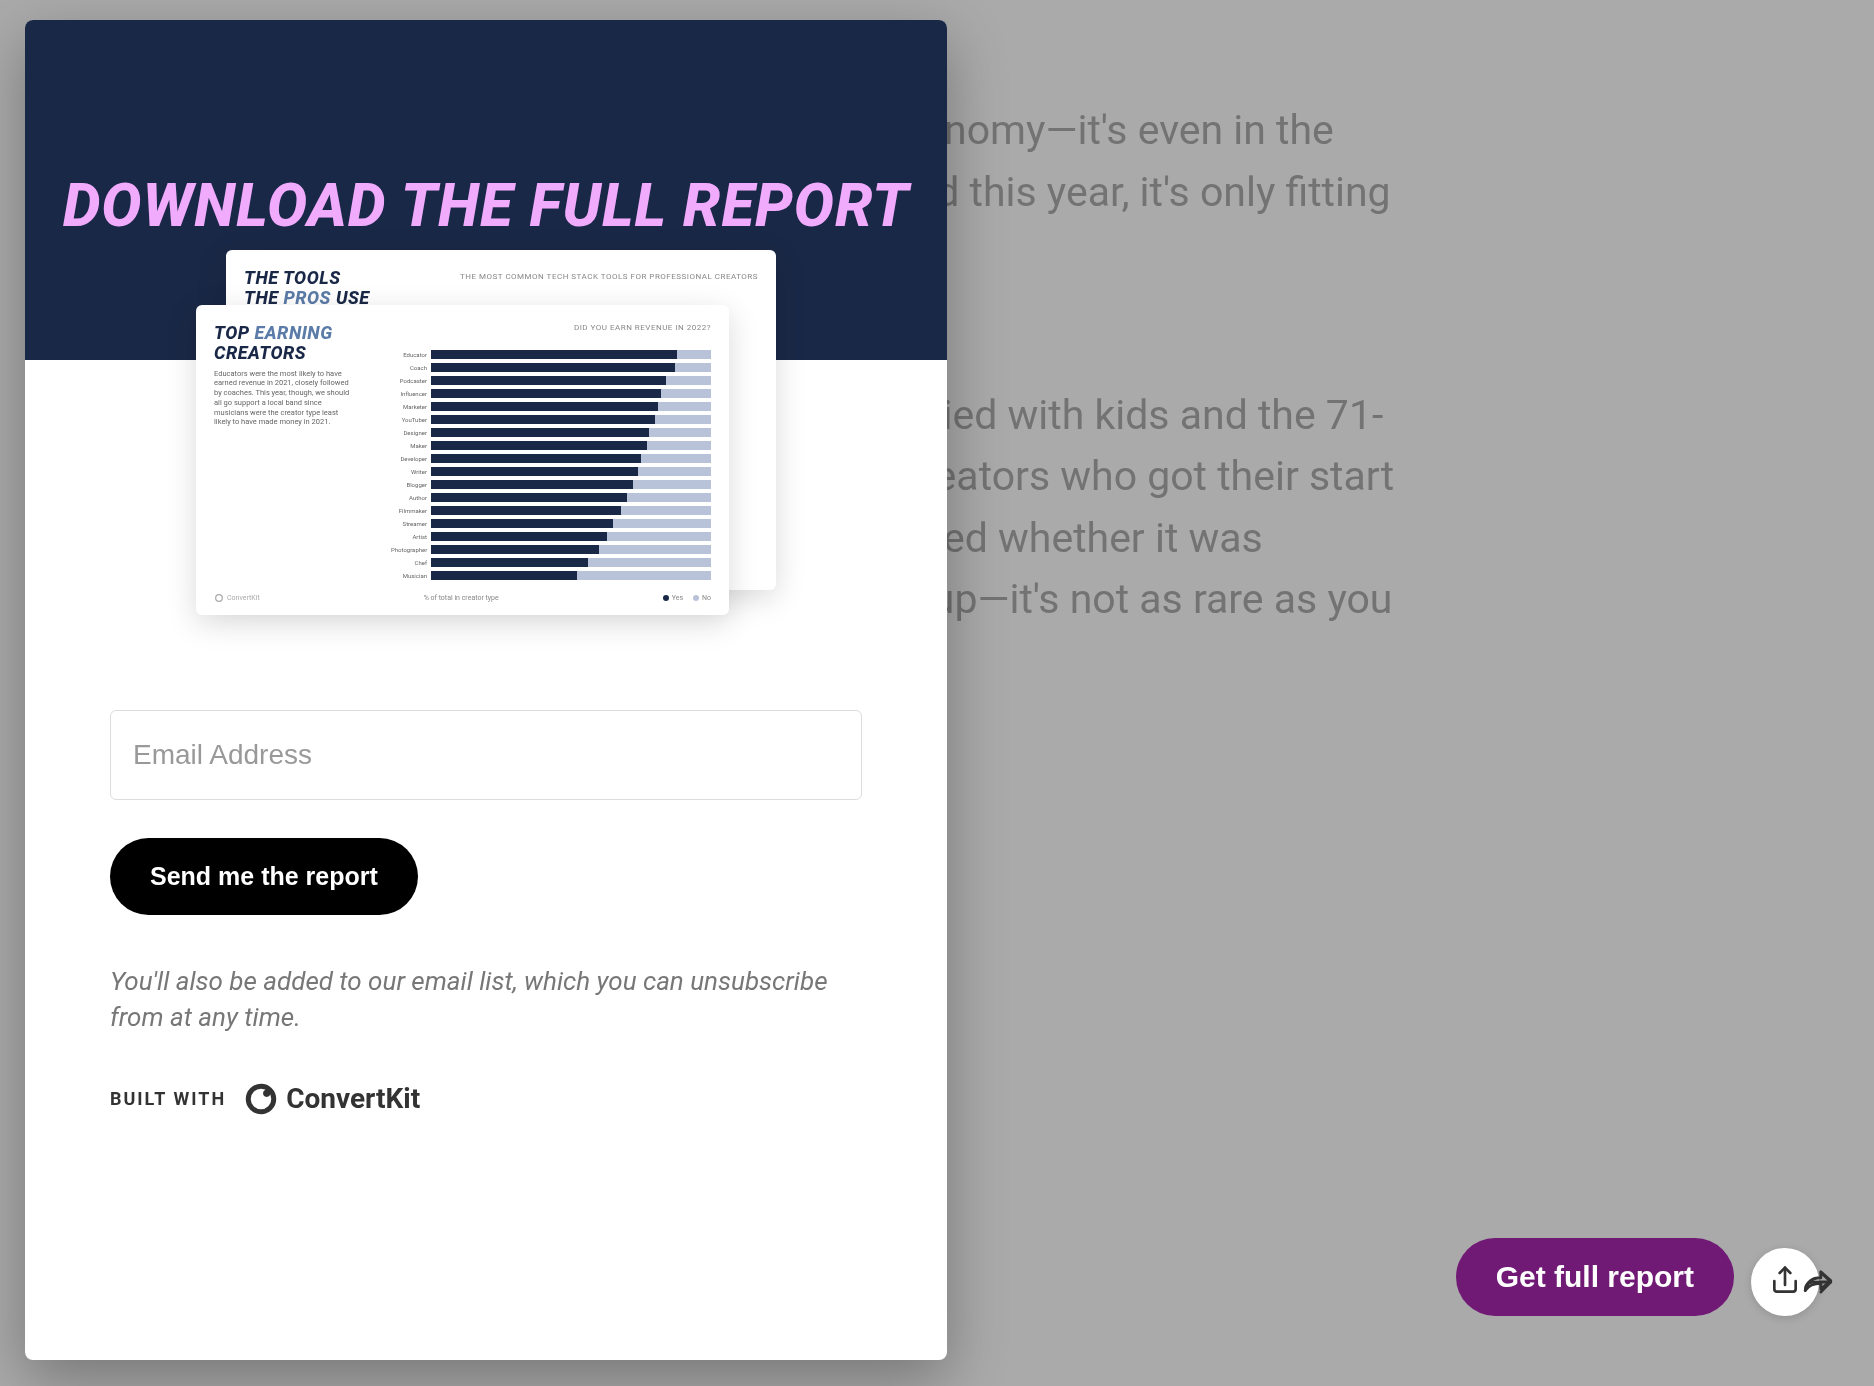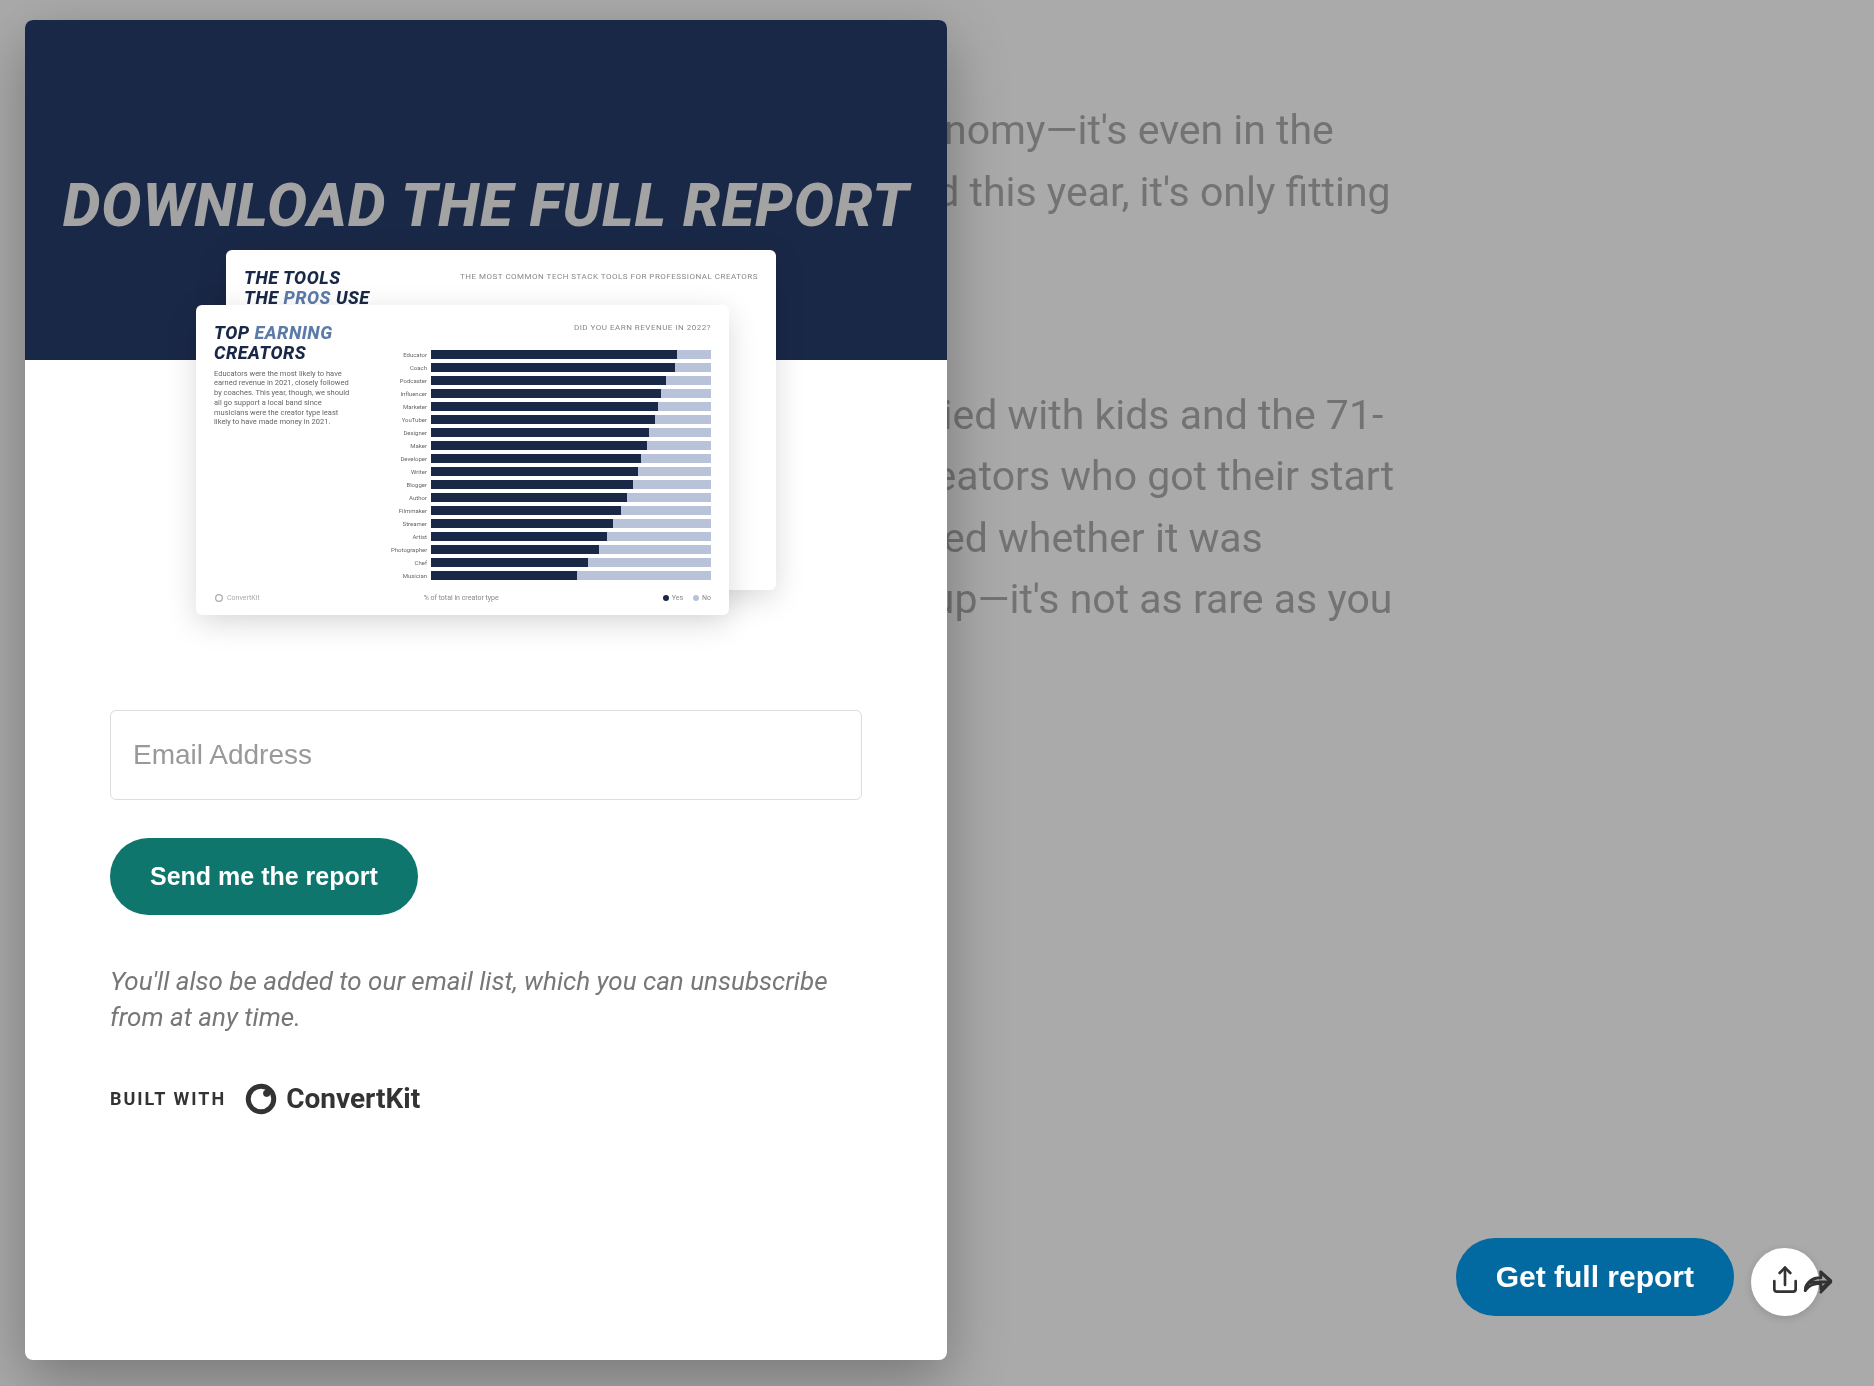--- a/index.html
+++ b/index.html
@@ -40,21 +40,21 @@
     .modal-header {
       background: #1a2847;
       height: 340px;
       display: flex;
       align-items: center;
       justify-content: center;
       padding-top: 30px;
     }
     
     .modal-title {
-      color: #a3a3a3;
+      color: #f0abfc;
       font-size: 60px;
       font-weight: 800;
       font-style: italic;
       letter-spacing: 1px;
       text-align: right;
     }
     
     .report-preview {
       position: relative;
       margin: -110px auto 0;
@@ -164,21 +164,21 @@
       padding: 28px 22px;
       font-size: 28px;
       border: 1px solid #ddd;
       border-radius: 6px;
       color: #14532d;
     }
     .email-input::placeholder { color: #999; }
     
     .submit-btn {
       margin-top: 38px;
-      background: #0f766e;
+      background: #000000;
       color: #fff;
       border: none;
       padding: 24px 40px;
       font-size: 25px;
       font-weight: 700;
       border-radius: 45px;
       cursor: pointer;
     }
     
     .disclaimer {
@@ -203,21 +203,21 @@
       letter-spacing: 2px;
       color: #333;
     }
     .ck-logo { display: flex; align-items: center; gap: 8px; }
     .ck-logo-text { font-size: 28px; font-weight: 700; color: #333; }
     
     .get-report-btn {
       position: absolute;
       right: 140px;
       bottom: 70px;
-      background: #0369a1;
+      background: #701a75;
       color: #fff;
       font-size: 30px;
       font-weight: 600;
       padding: 22px 40px;
       border-radius: 40px;
       border: none;
       cursor: pointer;
       z-index: 5;
     }
     

